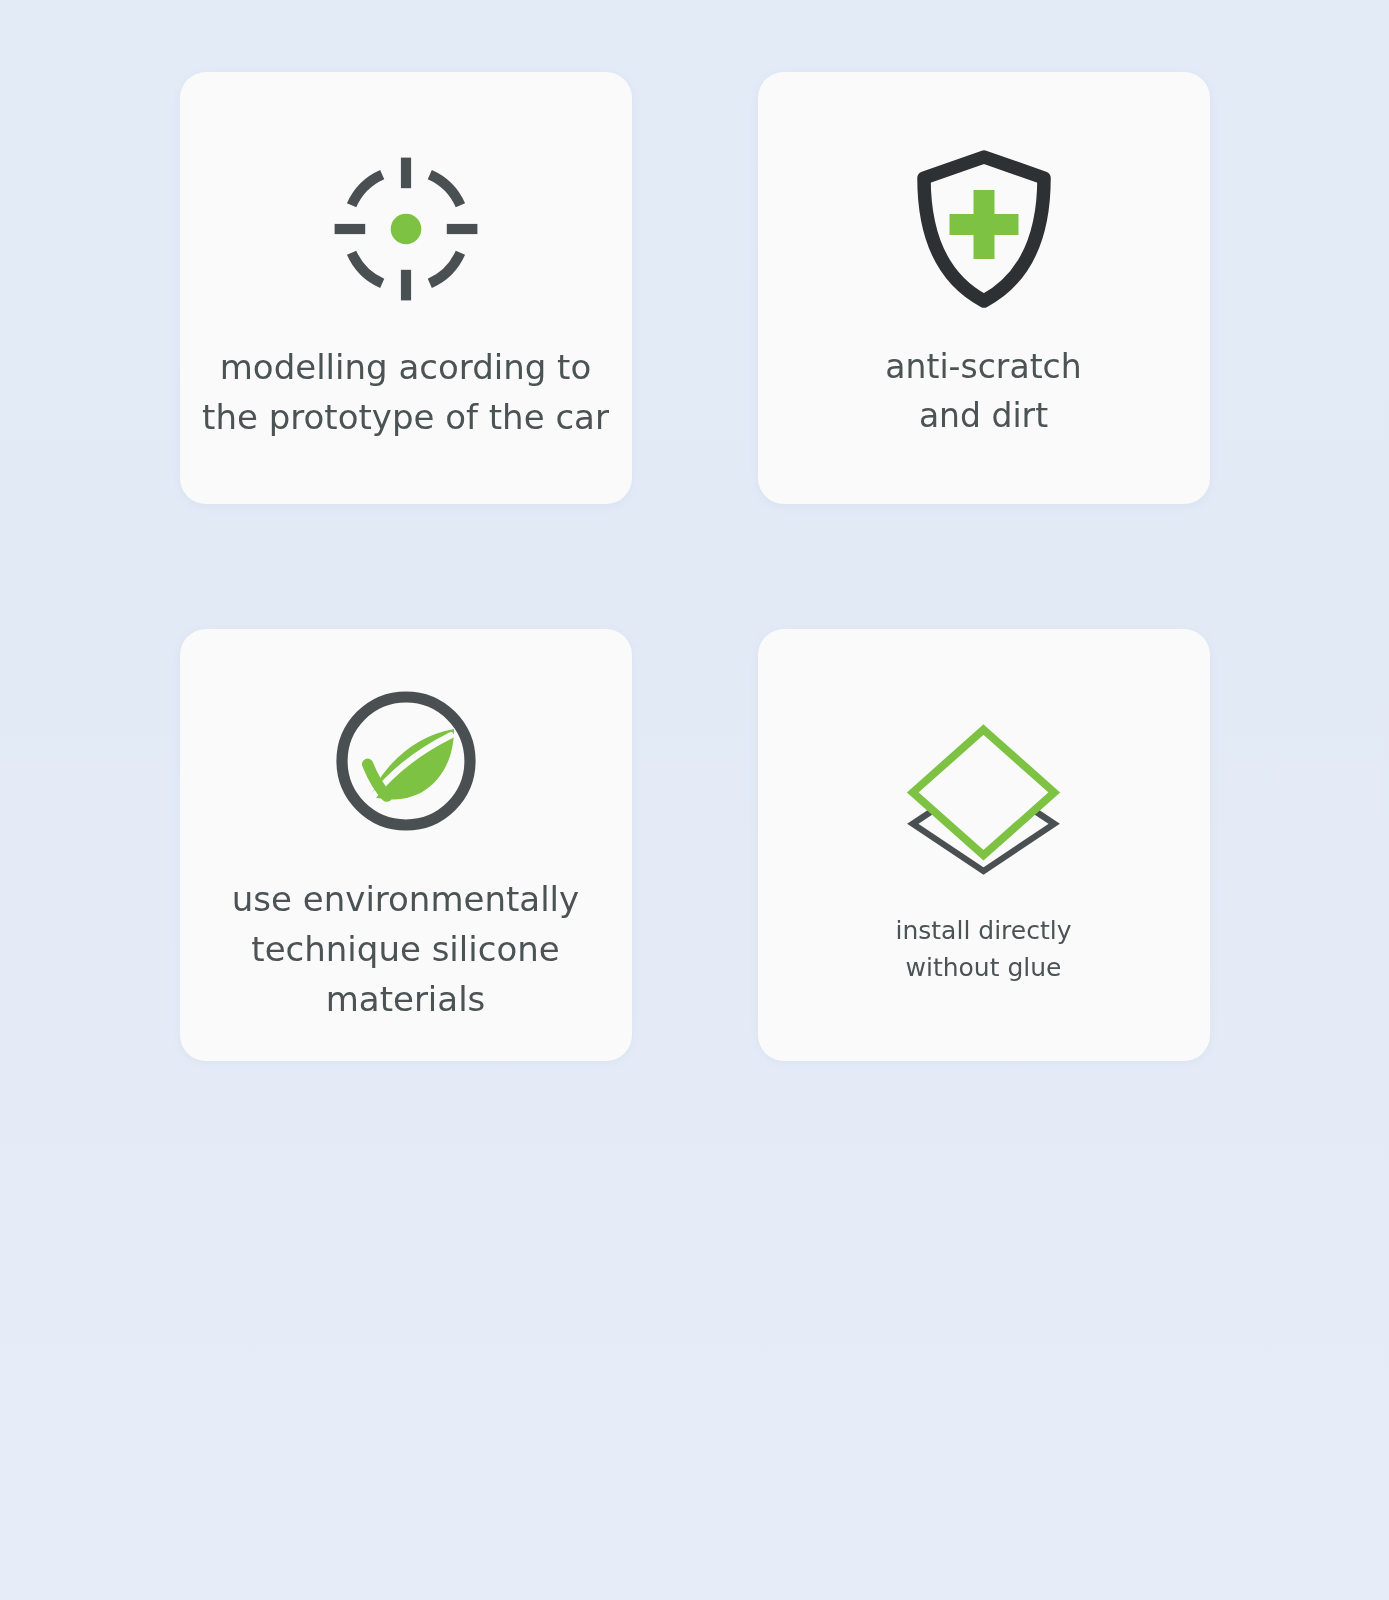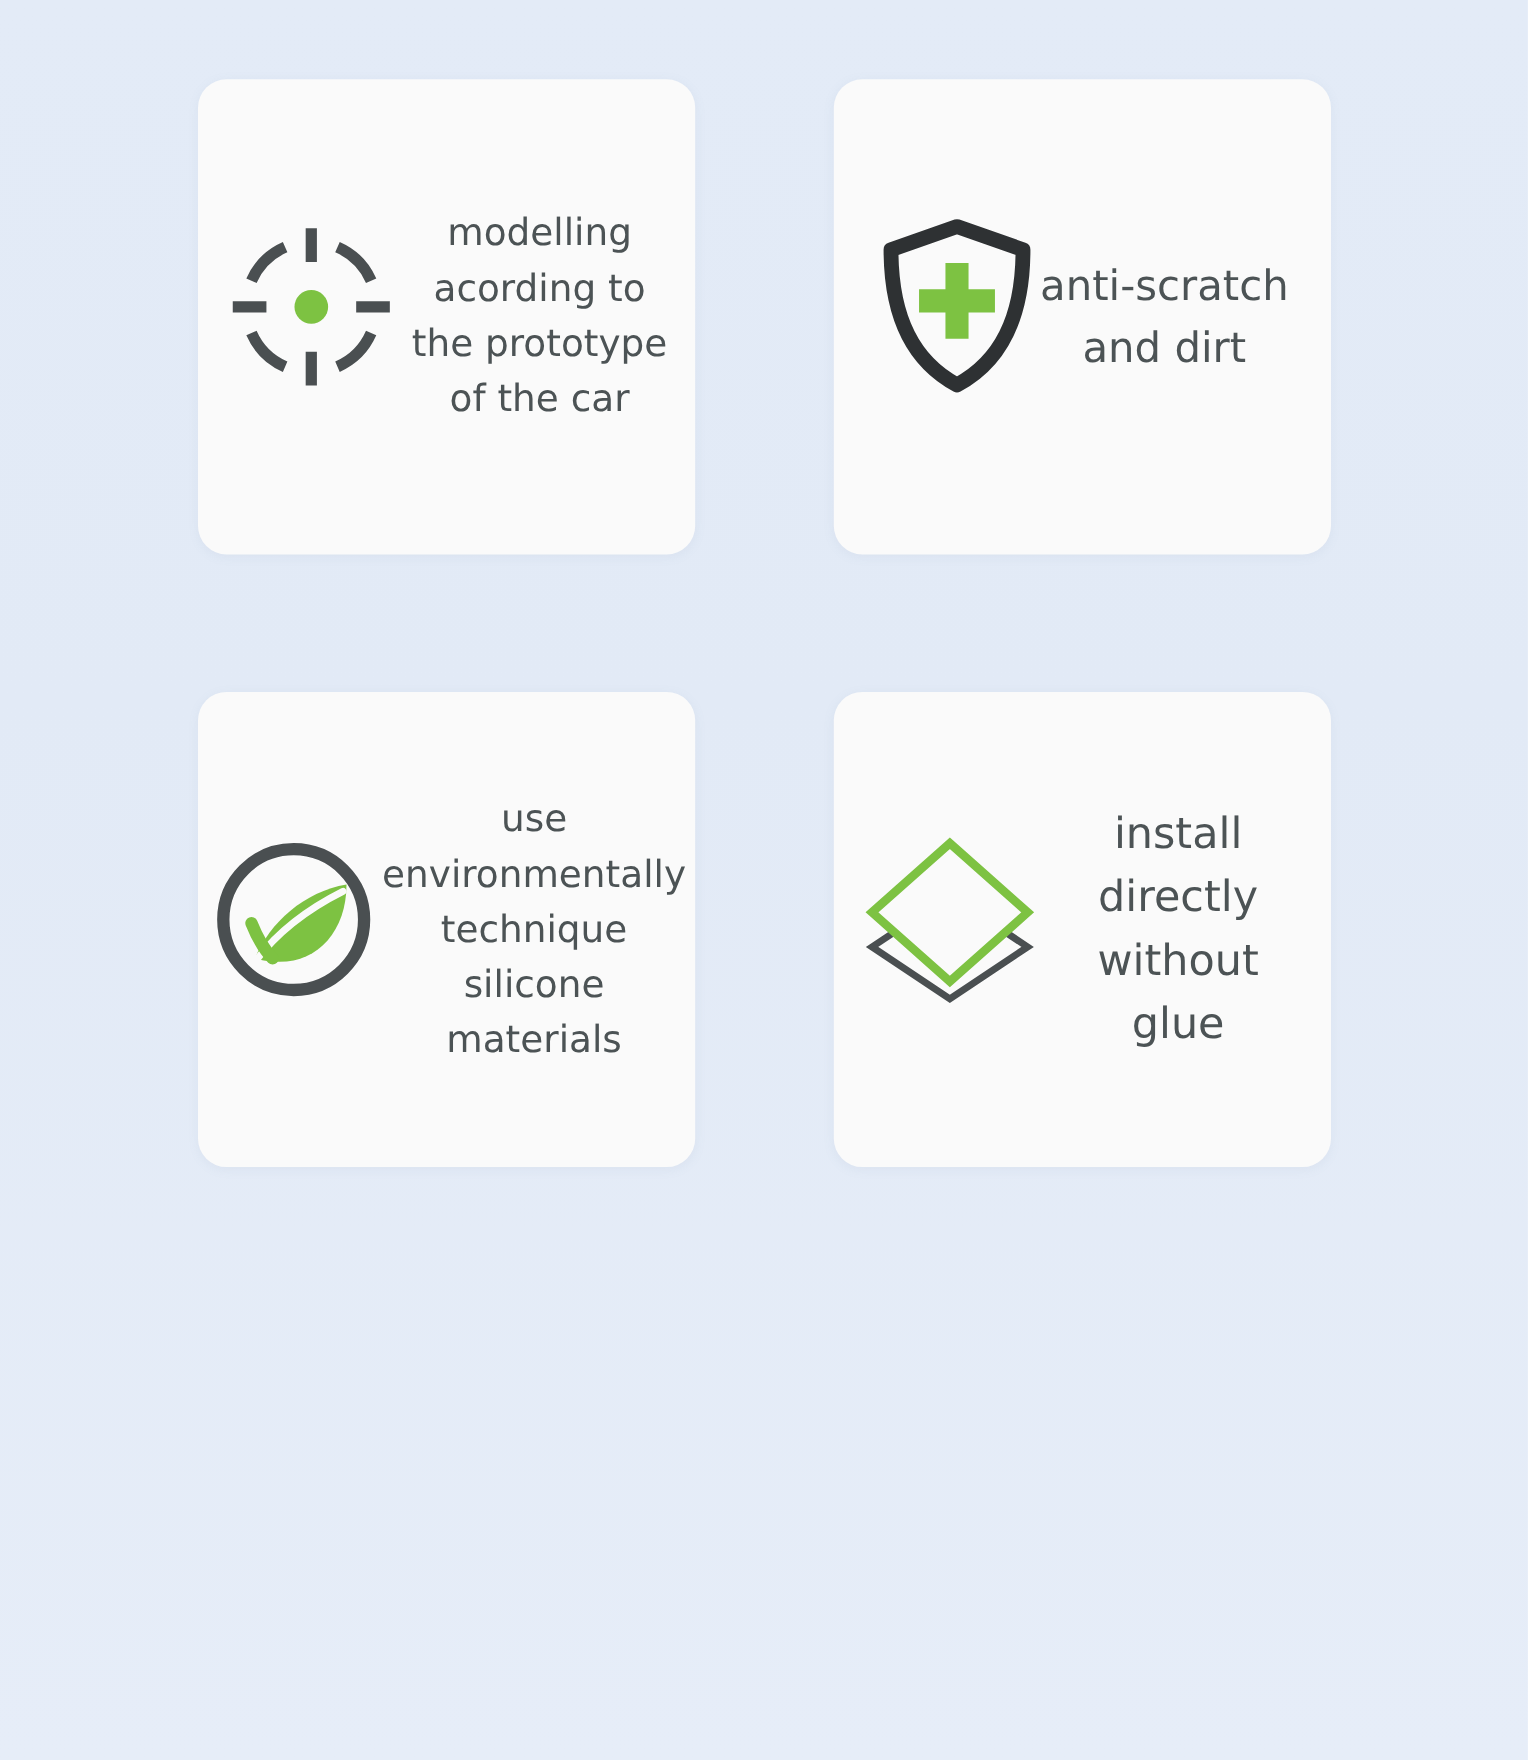--- a/index.html
+++ b/index.html
@@ -52,21 +52,21 @@
     grid-template-columns: 452px 452px;
     grid-template-rows: 432px 432px;
     column-gap: 126px;
     row-gap: 125px;
   }
   .card {
     background: #fafafa;
     border-radius: 26px;
     box-shadow: 0 2px 10px rgba(120,140,170,0.08);
     display: flex;
-    flex-direction: row;
+    flex-direction: column;
     align-items: center;
     justify-content: center;
     box-sizing: border-box;
     padding: 20px 18px;
   }
   .card-icon {
     height: 190px;
     display: flex;
     align-items: center;
     justify-content: center;
@@ -74,22 +74,22 @@
   }
   .card-label {
     font-size: 34px;
     line-height: 1.48;
     color: #4c5355;
     text-align: center;
     font-weight: 400;
     white-space: pre-line;
   }
   
-  .card-2 .card-label { font-size: 38px; }
-  .card-4 .card-label { font-size: 39px; }
+  .card-2 .card-label { font-size: 33px; }
+  .card-4 .card-label { font-size: 25px; }
 </style>
 </head>
 <body>
 
 <div class="page">
 
 
   <div class="grid">
 
     <div class="card card-1">

